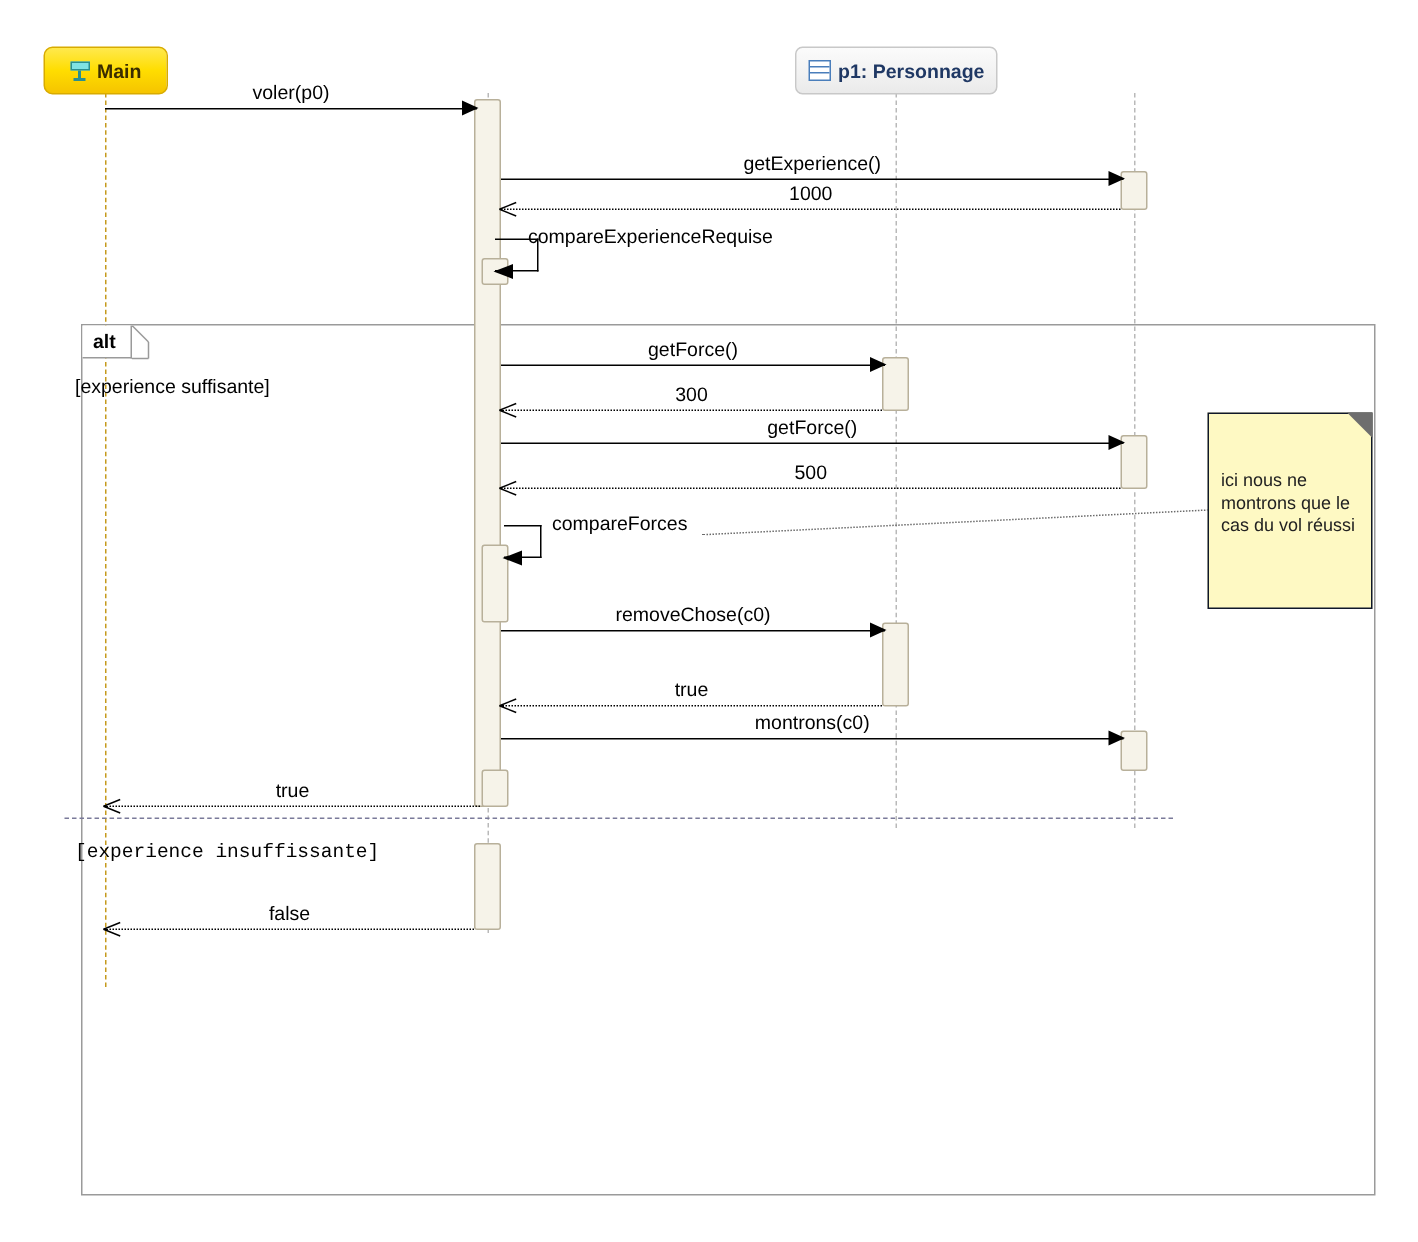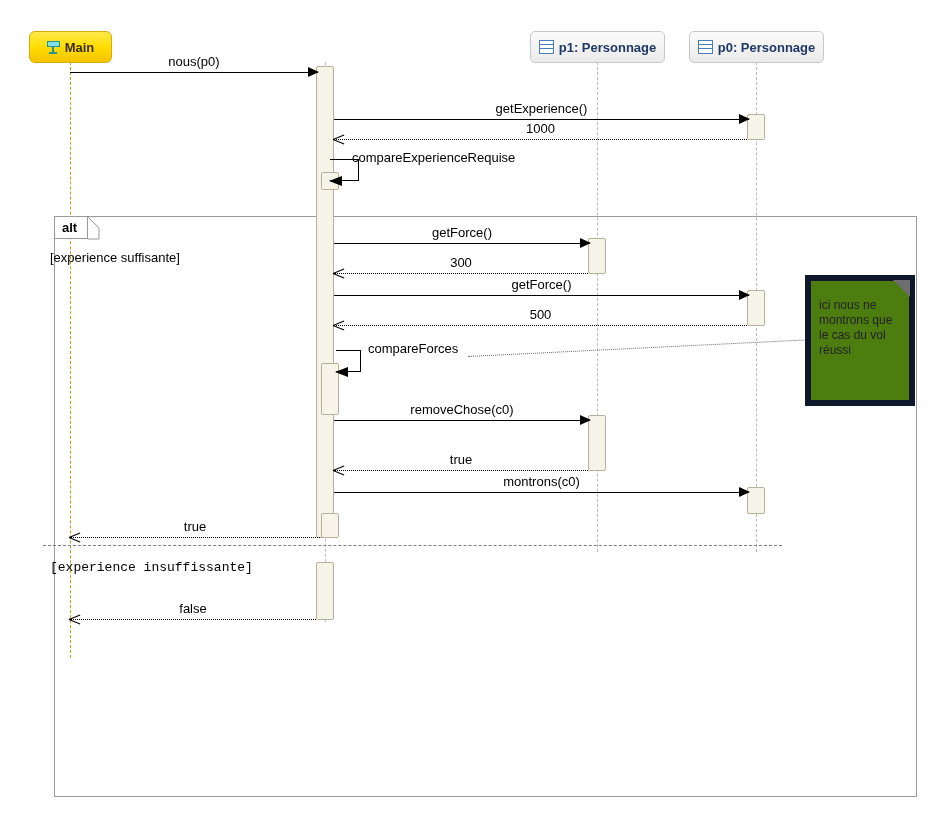--- a/index.html
+++ b/index.html
@@ -164,26 +164,26 @@
   }
   .frag-sep{
     position:absolute;height:0;
     border-top:1px dashed #7a7a9a;
   }
 
   
   .note{
     position:absolute;
     box-sizing:border-box;
-    background:#4d7c0f;
-    border:6px solid #0f172a;
+    background:#fef9c3;
+    border:1px solid #0f172a;
     font-size:12px;
     color:#222;
     line-height:15px;
-    padding:2px 8px;
+    padding:22px 8px;
     white-space:pre-line;
   }
   .note-fold{
     position:absolute;
     right:-1px;top:-1px;
     width:0;height:0;
     border-left:17px solid transparent;
     border-top:17px solid #6e6e6e;
   }
   .note-link{
@@ -211,24 +211,20 @@
     </span>
     <span>Main</span>
   </div>
 
 
   <div class="phead" style="left:530px;top:31px;width:135px;">
     <span class="cls-icon"></span>
     <span>p1: Personnage</span>
   </div>
 
-  <div class="phead" style="left:689px;top:31px;width:135px;">
-    <span class="cls-icon"></span>
-    <span>p0: Personnage</span>
-  </div>
 
   <div class="fragment" style="left:42px;top:216px;width:863px;height:581px;margin-left:12px;">
     <div class="frag-tag" style="width:33px;">
       <span>alt</span>
     </div>
 
     <svg width="12" height="23" style="position:absolute;left:33px;top:0;">
       <polygon points="0,0 11,11 11,22 0,22" fill="#ffffff" stroke="none"></polygon>
       <line x1="0" y1="0" x2="11" y2="11" stroke="#9a9a9a" stroke-width="1"></line>
       <line x1="11" y1="11" x2="11" y2="22" stroke="#9a9a9a" stroke-width="1"></line>
@@ -255,21 +251,21 @@
   <div class="activation" style="left:747px;top:114px;width:18px;height:26px;"></div>
   <div class="activation" style="left:747px;top:290px;width:18px;height:36px;"></div>
   <div class="activation" style="left:747px;top:487px;width:18px;height:27px;"></div>
 
   <div class="activation" style="left:588px;top:238px;width:18px;height:36px;"></div>
   <div class="activation" style="left:588px;top:415px;width:18px;height:56px;"></div>
 
   <div class="msg" style="left:70px;top:72px;width:248px;">
     <div class="line"></div>
     <div class="head right"></div>
-    <div class="label center">nous(p0)</div>
+    <div class="label center">voler(p0)</div>
   </div>
 
   <div class="msg" style="left:334px;top:119px;width:415px;">
     <div class="line"></div>
     <div class="head right"></div>
     <div class="label center">getExperience()</div>
   </div>
 
   <div class="msg ret" style="left:334px;top:139px;width:413px;">
     <div class="line"></div>

